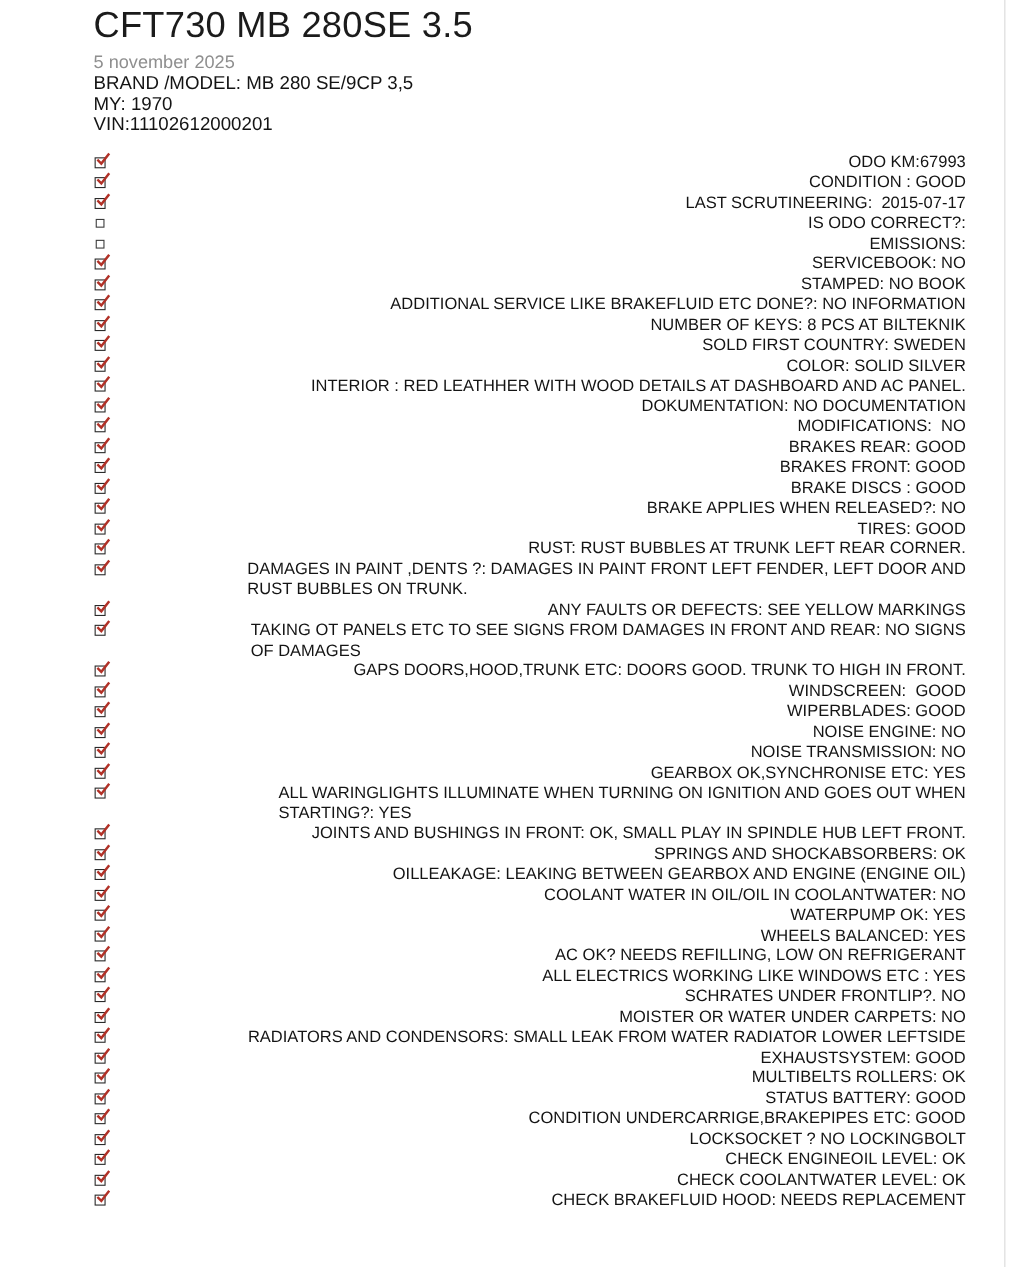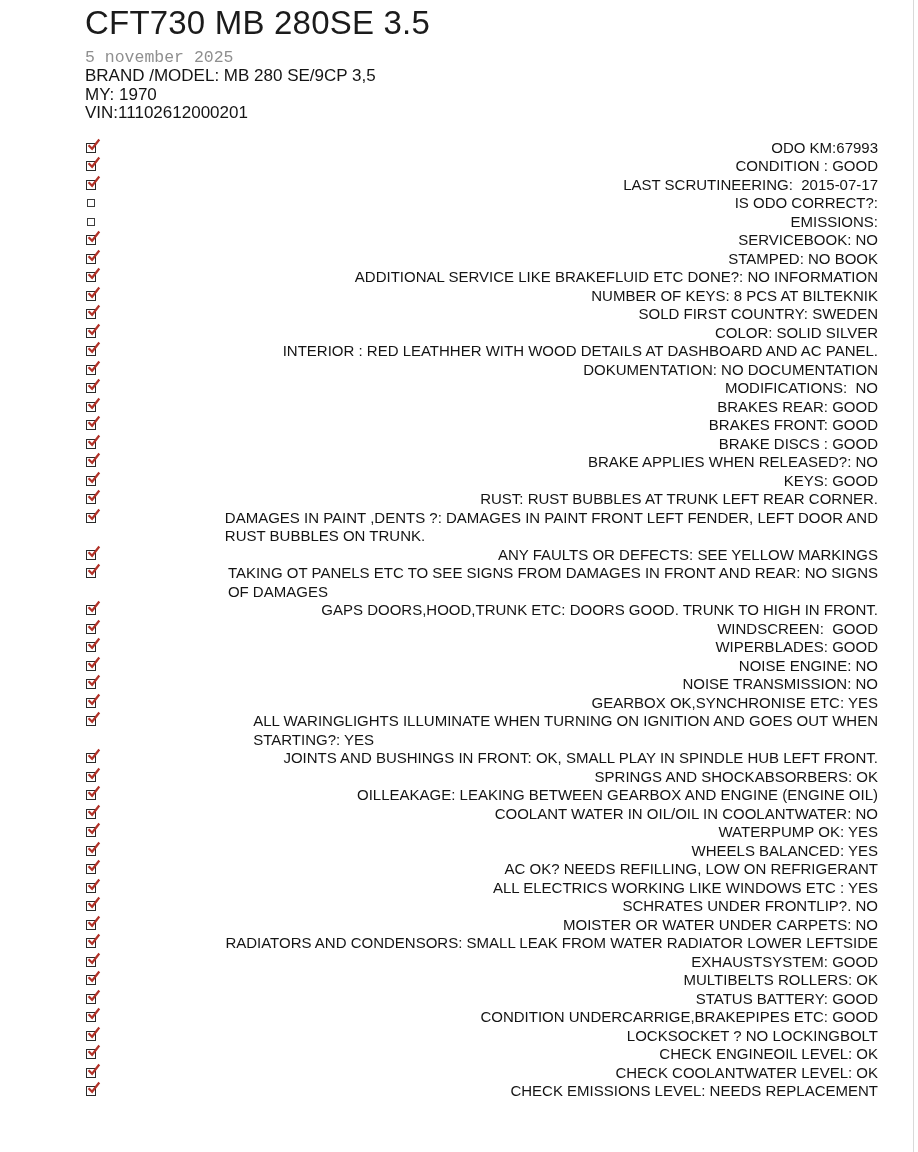--- a/index.html
+++ b/index.html
@@ -29,21 +29,20 @@
     font-weight:400;
     letter-spacing:0.2px;
     line-height:38px;
     color:#1b1b1b;
   }
   .date{
     margin-top:6px;
     font-size:16.5px;
     line-height:19px;
     color:var(--date-text);
-    font-family:Liberation Mono, monospace;
   }
   .info-line{
     font-size:17px;
     line-height:18.5px;
     white-space:pre-wrap;
   }
   .checklist{
     margin-top:16px;
     width:793px;
   }
@@ -254,21 +253,21 @@
     </span>
     <span class="txt">BRAKE APPLIES WHEN RELEASED?: NO</span>
   </div>
 
   <div class="row">
     <span class="cb checked">
       <svg class="check" viewBox="0 0 14 14" aria-hidden="true">
         <path d="M2.5 7.5 L5.5 10.5 L12.5 1.5"></path>
       </svg>
     </span>
-    <span class="txt">KEYS: GOOD</span>
+    <span class="txt">TIRES: GOOD</span>
   </div>
 
   <div class="row">
     <span class="cb checked">
       <svg class="check" viewBox="0 0 14 14" aria-hidden="true">
         <path d="M2.5 7.5 L5.5 10.5 L12.5 1.5"></path>
       </svg>
     </span>
     <span class="txt">RUST: RUST BUBBLES AT TRUNK LEFT REAR CORNER.</span>
   </div>
@@ -528,16 +527,16 @@
     </span>
     <span class="txt">CHECK COOLANTWATER LEVEL: OK</span>
   </div>
 
   <div class="row">
     <span class="cb checked">
       <svg class="check" viewBox="0 0 14 14" aria-hidden="true">
         <path d="M2.5 7.5 L5.5 10.5 L12.5 1.5"></path>
       </svg>
     </span>
-    <span class="txt">CHECK EMISSIONS LEVEL: NEEDS REPLACEMENT</span>
+    <span class="txt">CHECK BRAKEFLUID HOOD: NEEDS REPLACEMENT</span>
   </div>
 </div>
 </div>
 
 </body></html>

